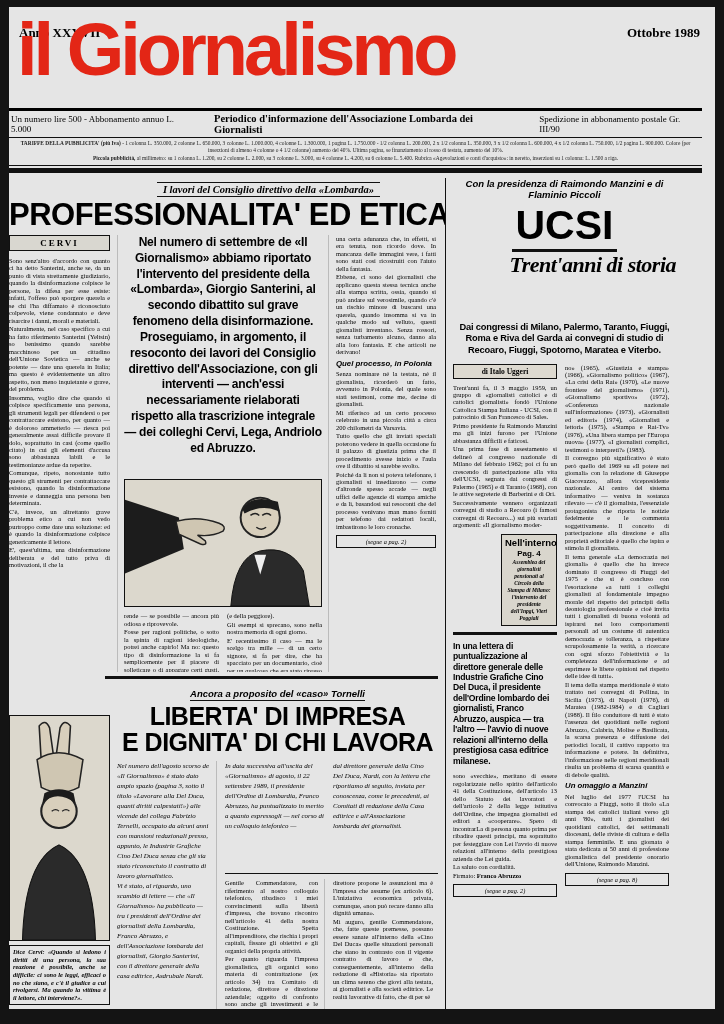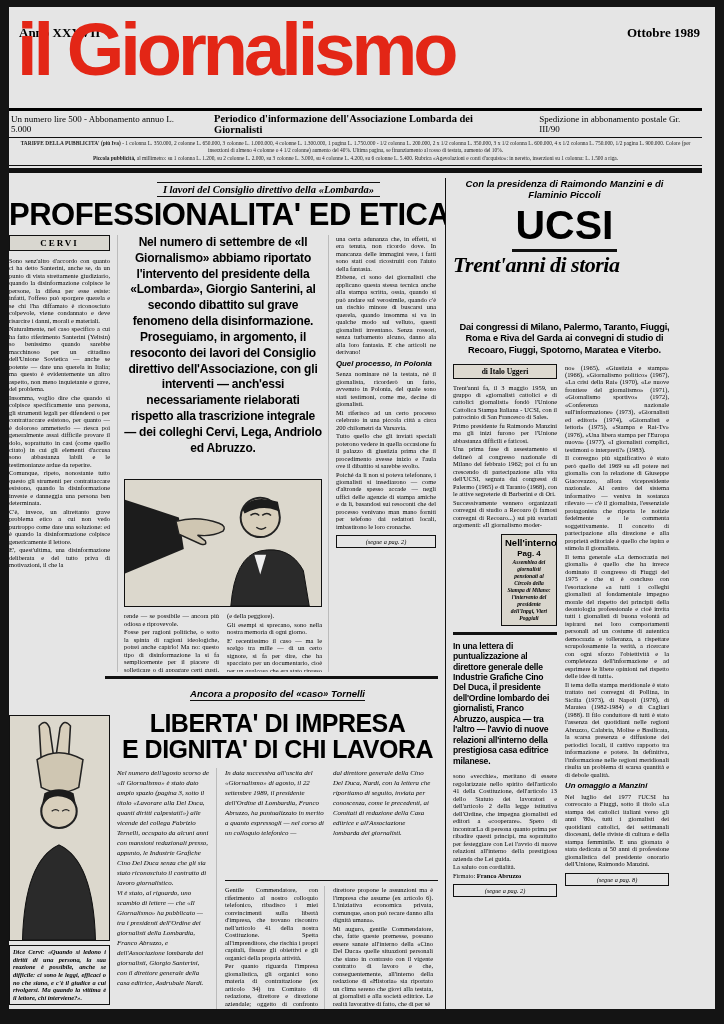--- a/index.html
+++ b/index.html
@@ -48,39 +48,39 @@
   .segue-box { border:1px solid #111; text-align:center; font-style:italic; font-size:6.3px; padding:2px 1px; margin-top:5px; }
 
   .hrule-thick { height:3px; background:#111; margin:4px 0 4px 96px; }
 
   
   .a3-wrap { display:flex; gap:7px; height:358px; overflow:hidden; }
   .a3-left { width:101px; flex:none; padding-top:32px; }
   .cartoon2 { width:100%; height:226px; border:1px solid #111; background:#dedbd2; display:block; margin-bottom:4px; }
   .caption { border:1px solid #111; font-style:italic; font-weight:bold; font-size:6.4px; line-height:1.2; padding:2px 3px; text-align:justify; }
   .a3-main { flex:1; overflow:hidden; }
-  .a3-kicker-wrap { text-align:center; margin-bottom:9px; }
+  .a3-kicker-wrap { text-align:center; margin-bottom:2px; }
   .a3-kicker { display:inline-block; font-family:"Liberation Sans",sans-serif; font-weight:bold; font-style:italic; font-size:9.5px; border-bottom:1.5px solid #111; padding-bottom:1px; }
   .a3-headline { font-family:"Liberation Sans",sans-serif; font-weight:bold; font-size:25px; line-height:1.05; text-align:center; letter-spacing:-0.5px; margin:2px 0 6px 0; }
   .a3-body { display:flex; gap:8px; }
   .sf { font-style:italic; font-size:6.9px; line-height:1.45; text-align:left; }
   .sf1 { width:100px; flex:none; border-right:1px solid #bbb; padding-right:6px; }
   .a3-right { flex:1; }
   .sf-row { display:flex; gap:8px; height:108px; overflow:hidden; }
   .sf-row .c { width:100px; }
   .a3-right hr { border:none; border-top:1px solid #111; margin:4px 0 5px 0; }
   .letter-row { display:flex; gap:8px; height:172px; overflow:hidden; }
   .letter-row .c { width:100px; border-right:1px solid #bbb; padding-right:6px; }
   .letter-row .c:last-child { border-right:none; padding-right:0; }
 
   
   .a2-kicker { font-family:"Liberation Sans",sans-serif; font-weight:bold; font-style:italic; font-size:9.5px; text-align:center; line-height:1.2; margin-bottom:4px; }
   .a2-headline { font-family:"Liberation Sans",sans-serif; font-weight:bold; font-size:41px; line-height:1; text-align:center; }
   .a2-headline span { border-bottom:3px solid #111; padding:0 4px 1px 4px; }
-  .a2-sub { font-family:"Liberation Serif",serif; font-weight:bold; font-style:italic; font-size:22px; letter-spacing:-0.5px; text-align:left; margin:6px 0 5px 0; }
+  .a2-sub { font-family:"Liberation Serif",serif; font-weight:bold; font-style:italic; font-size:22px; letter-spacing:-0.5px; text-align:right; margin:6px 0 5px 0; }
   .a2-deck { font-family:"Liberation Sans",sans-serif; font-weight:bold; font-size:9.3px; line-height:1.25; text-align:center; letter-spacing:-0.2px; margin-bottom:7px;margin-top:44px; }
   .a2-body { display:flex; gap:8px; }
   .r1 { width:104px; flex:none; }
   .r2 { width:104px; flex:none; }
   .byline-box { border:1px solid #111; background:#ddd9d0; text-align:center; font-weight:bold; font-size:7.5px; padding:2px 0; margin-bottom:5px; }
   .interno-box { border:1.5px solid #111; background:#d9d6cd; text-align:center; padding:3px 3px; margin-top:5px;margin-left:48px; }
   .interno-title { font-family:"Liberation Sans",sans-serif; font-weight:bold; font-size:9.5px; line-height:1.05; }
   .interno-page { font-family:"Liberation Sans",sans-serif; font-weight:bold; font-size:8px; margin:1px 0; }
   .interno-text { font-style:italic; font-weight:bold; font-size:5.6px; line-height:1.25; }
   .r1 .hrule2 { height:3px; background:#111; margin:6px 0; }

